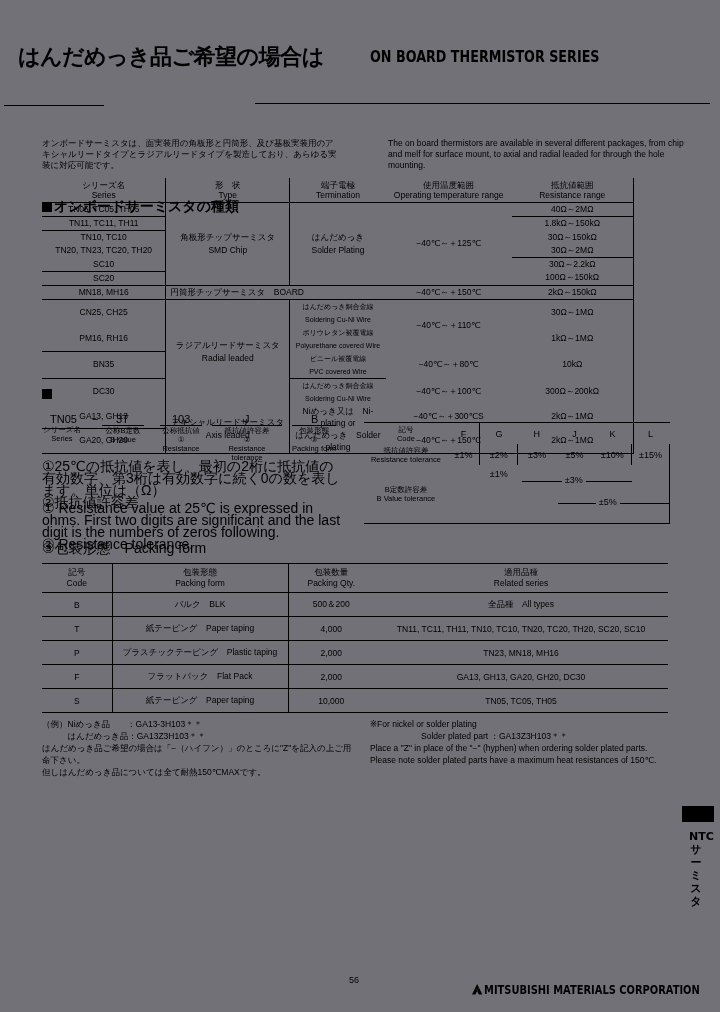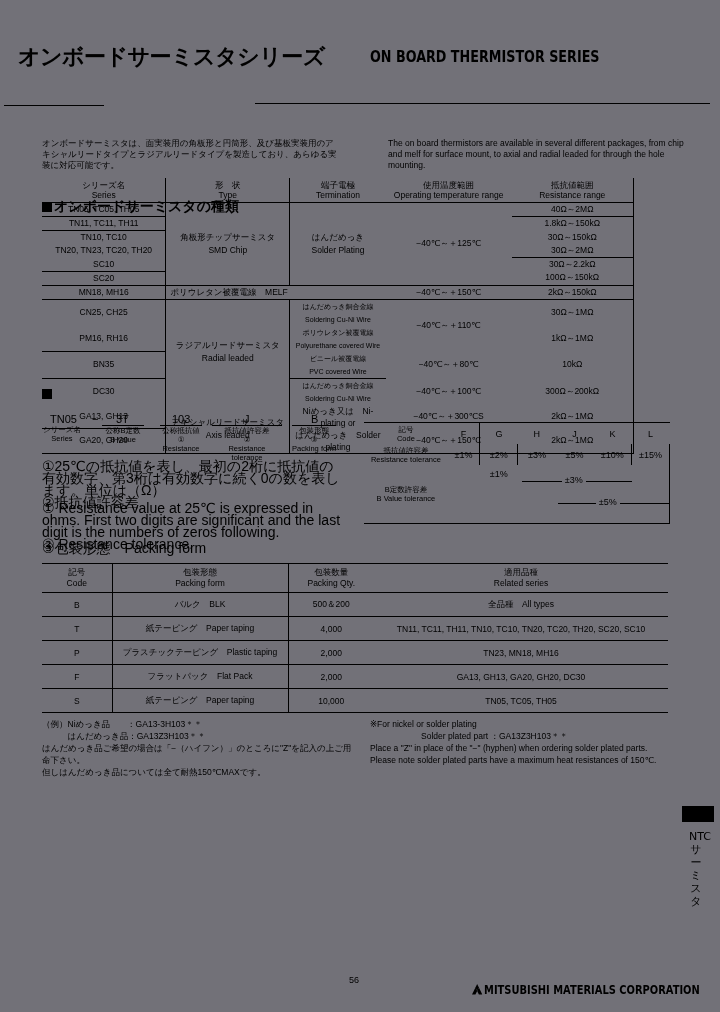--- a/index.html
+++ b/index.html
@@ -36,28 +36,28 @@
 
   .notes { font-size: 14px; line-height: 12px; }
 
   .t3 { left: 42px; top: 563px; width: 626px; }
   .t3 th { height: 28px; line-height: 11px; border-bottom: 1px solid #000; font-size: 8.5px; }
   .t3 td { height: 23px; font-size: 8.5px; border-bottom: 1px solid #000; }
   .t3 .bl { border-left: 1px solid #000; }
 
   .foot { font-size: 8.5px; line-height: 12px; }
   .side-tab { left: 682px; top: 806px; width: 32px; height: 16px; background: #000; }
-  .side-text { left: 689px; top: 830px; width: 14px; font-size: 11px; font-weight: normal; line-height: 13px; text-align: center; font-family: "DejaVu Sans", sans-serif; }
+  .side-text { left: 689px; top: 830px; width: 14px; font-size: 11px; font-weight: bold; line-height: 13px; text-align: center; font-family: "DejaVu Sans", sans-serif; }
   .pagenum { left: 349px; top: 975px; font-size: 9px; }
   .corp { left: 472px; top: 983px; font-size: 11.5px; font-weight: bold; font-family: "DejaVu Sans", sans-serif; transform: scaleX(0.86); transform-origin: left; white-space: nowrap; }
 </style>
 </head>
 <body>
 
-<div class="abs title-jp">オンボードサーミスタシリーズ</div>
+<div class="abs title-jp">はんだめっき品ご希望の場合は</div>
 <div class="abs title-en">ON BOARD THERMISTOR SERIES</div>
 <div class="abs rule" style="left:4px;top:105px;width:100px;"></div>
 <div class="abs rule" style="left:255px;top:103px;width:455px;"></div>
 
 <div class="abs intro" style="left:42px;top:138px;width:298px;">オンボードサーミスタは、面実装用の角板形と円筒形、及び基板実装用のアキシャルリードタイプとラジアルリードタイプを製造しており、あらゆる実装に対応可能です。</div>
 <div class="abs intro" style="left:388px;top:138px;width:296px;">The on board thermistors are available in several different packages, from chip and melf for surface mount, to axial and radial leaded for through the hole mounting.</div>
 
 <div class="abs h2" style="left:42px;top:153px;margin-top:45px;"><span class="sq"></span><span>オンボードサーミスタの種類</span></div>
 
 <table class="t1">
@@ -119,21 +119,21 @@
   <tr>
         <td class="rr bb">SC10</td>
         <td class="rr">30Ω～2.2kΩ</td>
       </tr>
   <tr>
         <td class="rr bb">SC20</td>
         <td class="rr">100Ω～150kΩ</td>
       </tr>
   <tr>
     <td class="rr bb" style="border-top:1px solid #000">MN18, MH16</td>
-    <td class="bb" colspan="2" style="border-top:1px solid #000;text-align:left;padding-left:4px;">ポリウレタン被覆電線　MELF</td>
+    <td class="bb" colspan="2" style="border-top:1px solid #000;text-align:left;padding-left:4px;">円筒形チップサーミスタ　BOARD</td>
     <td class="bb" style="border-top:1px solid #000">−40℃～＋150℃</td>
     <td class="rr bb" style="border-top:1px solid #000">2kΩ～150kΩ</td>
   </tr>
   <tr>
     <td class="rr">CN25, CH25</td>
     <td class="rr" rowspan="4">
           <div>ラジアルリードサーミスタ</div>
           <div>Radial leaded</div>
         </td>
     <td class="small">

